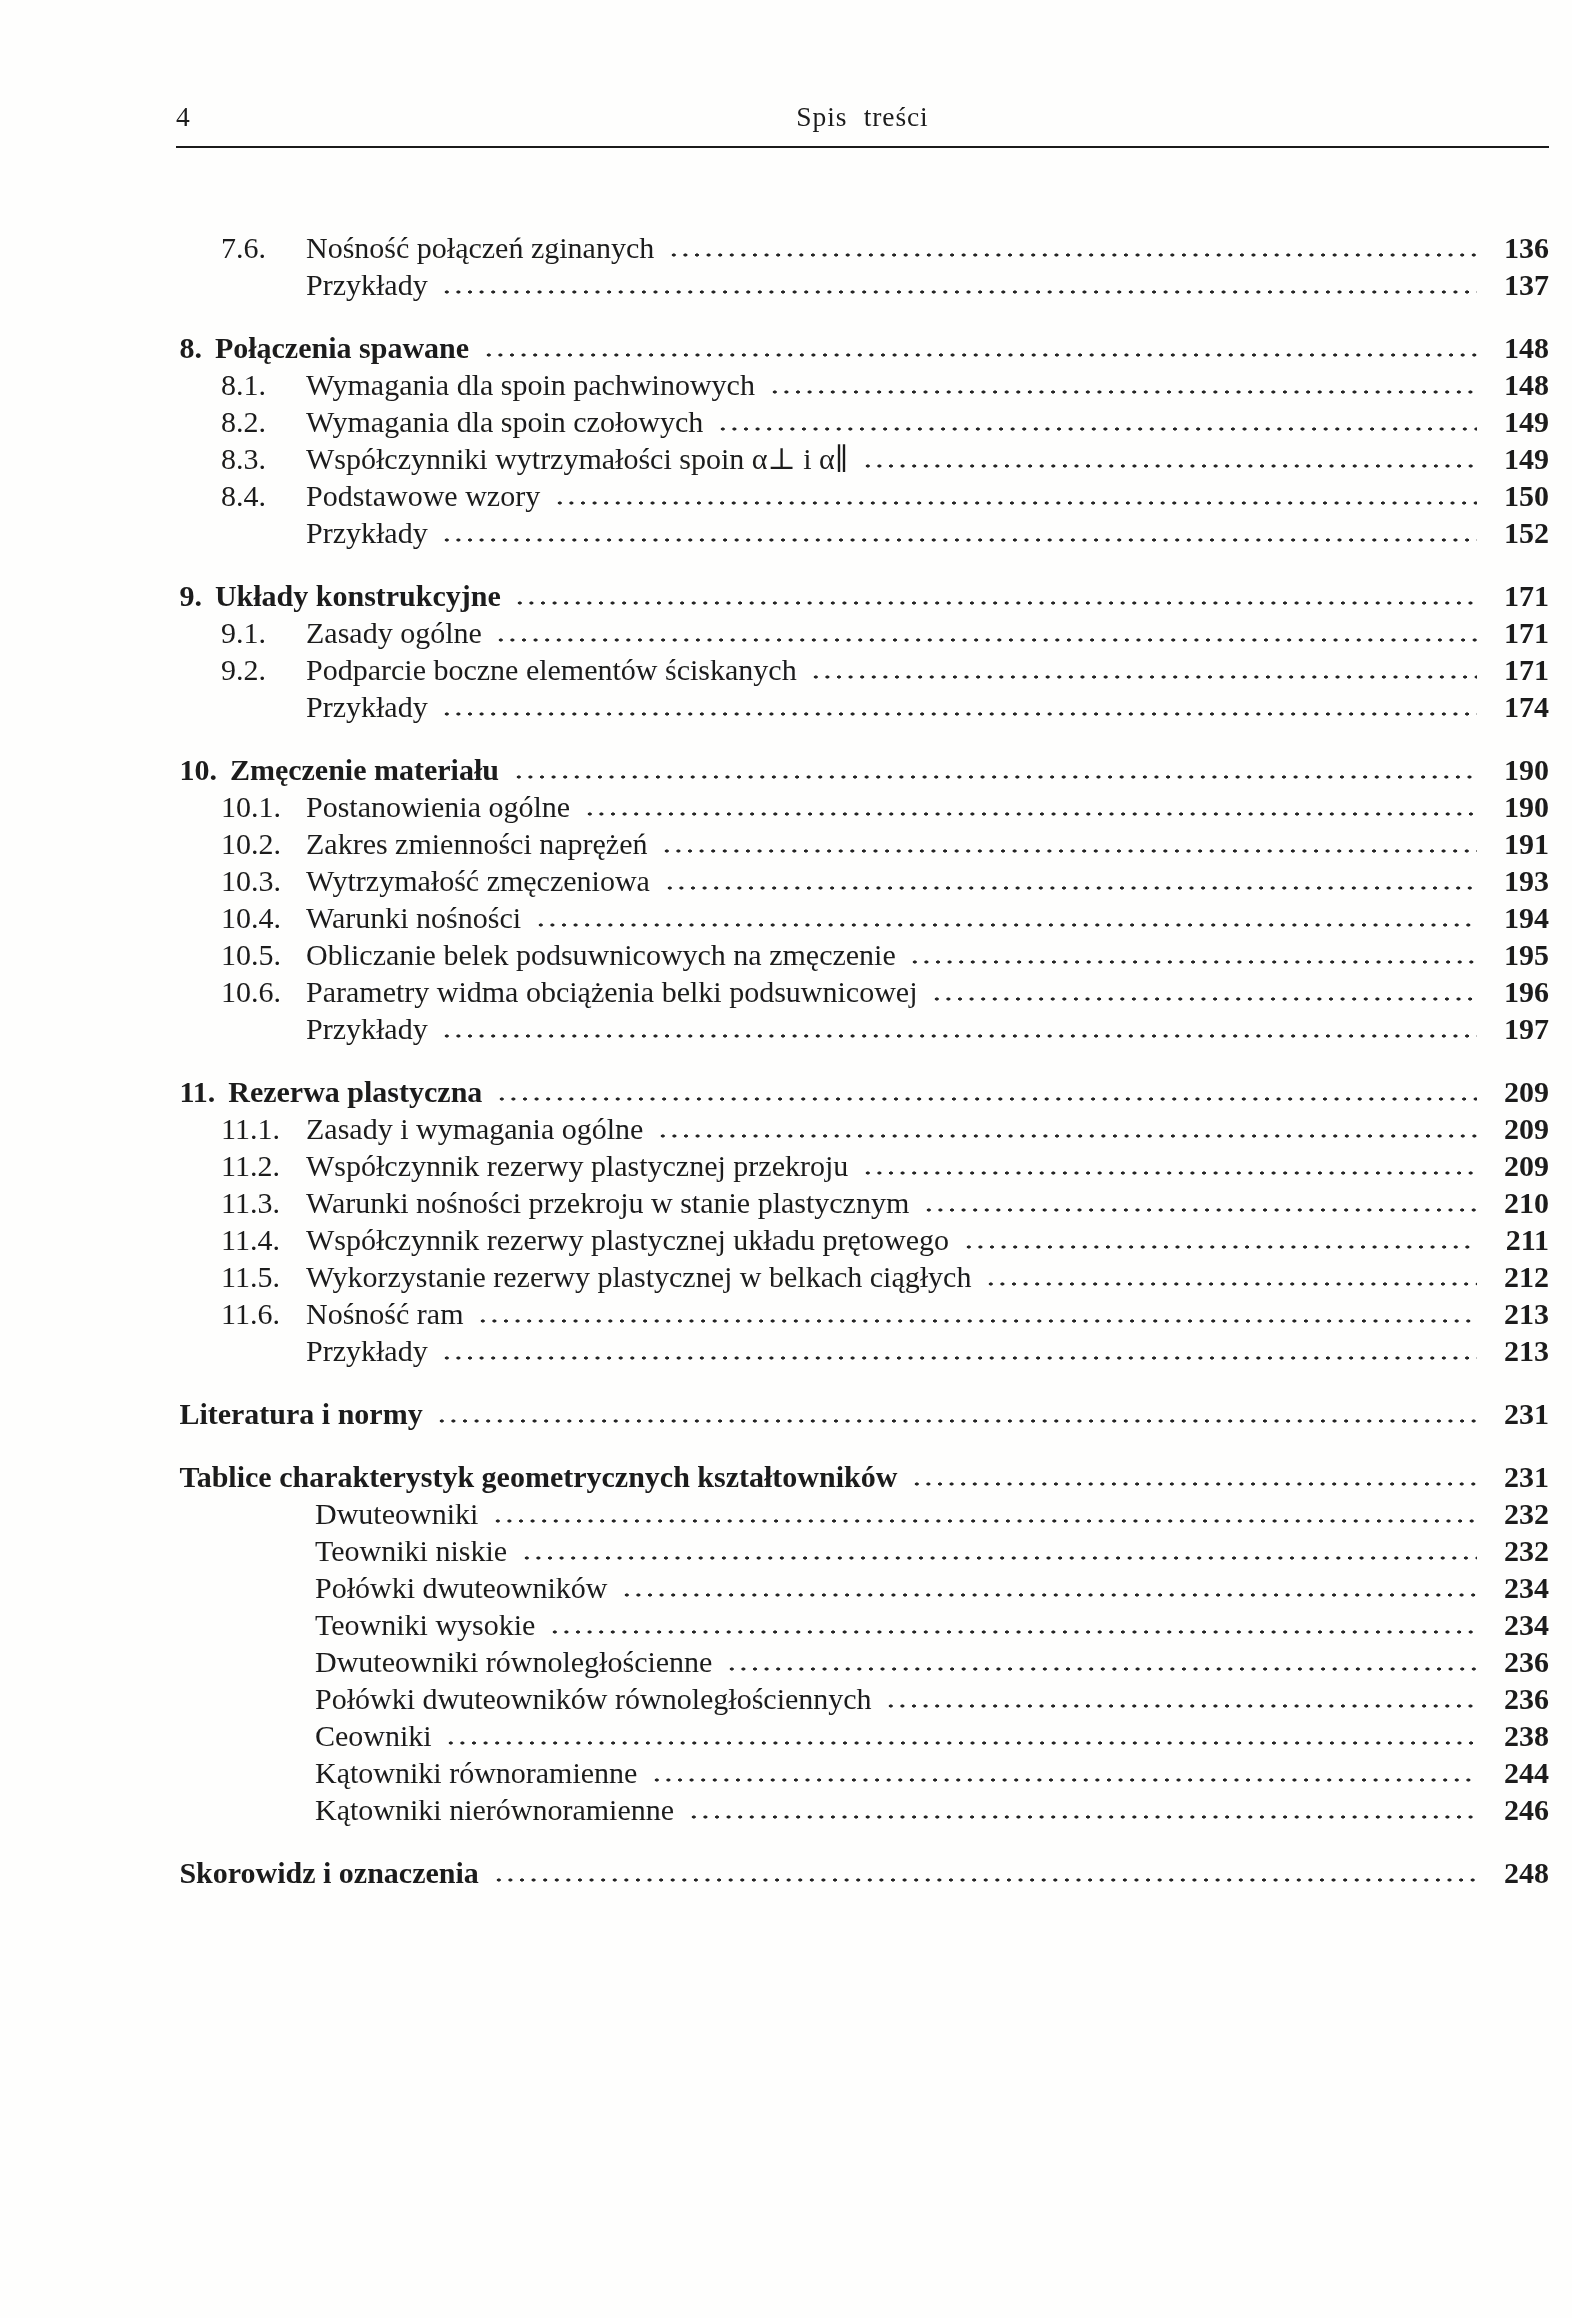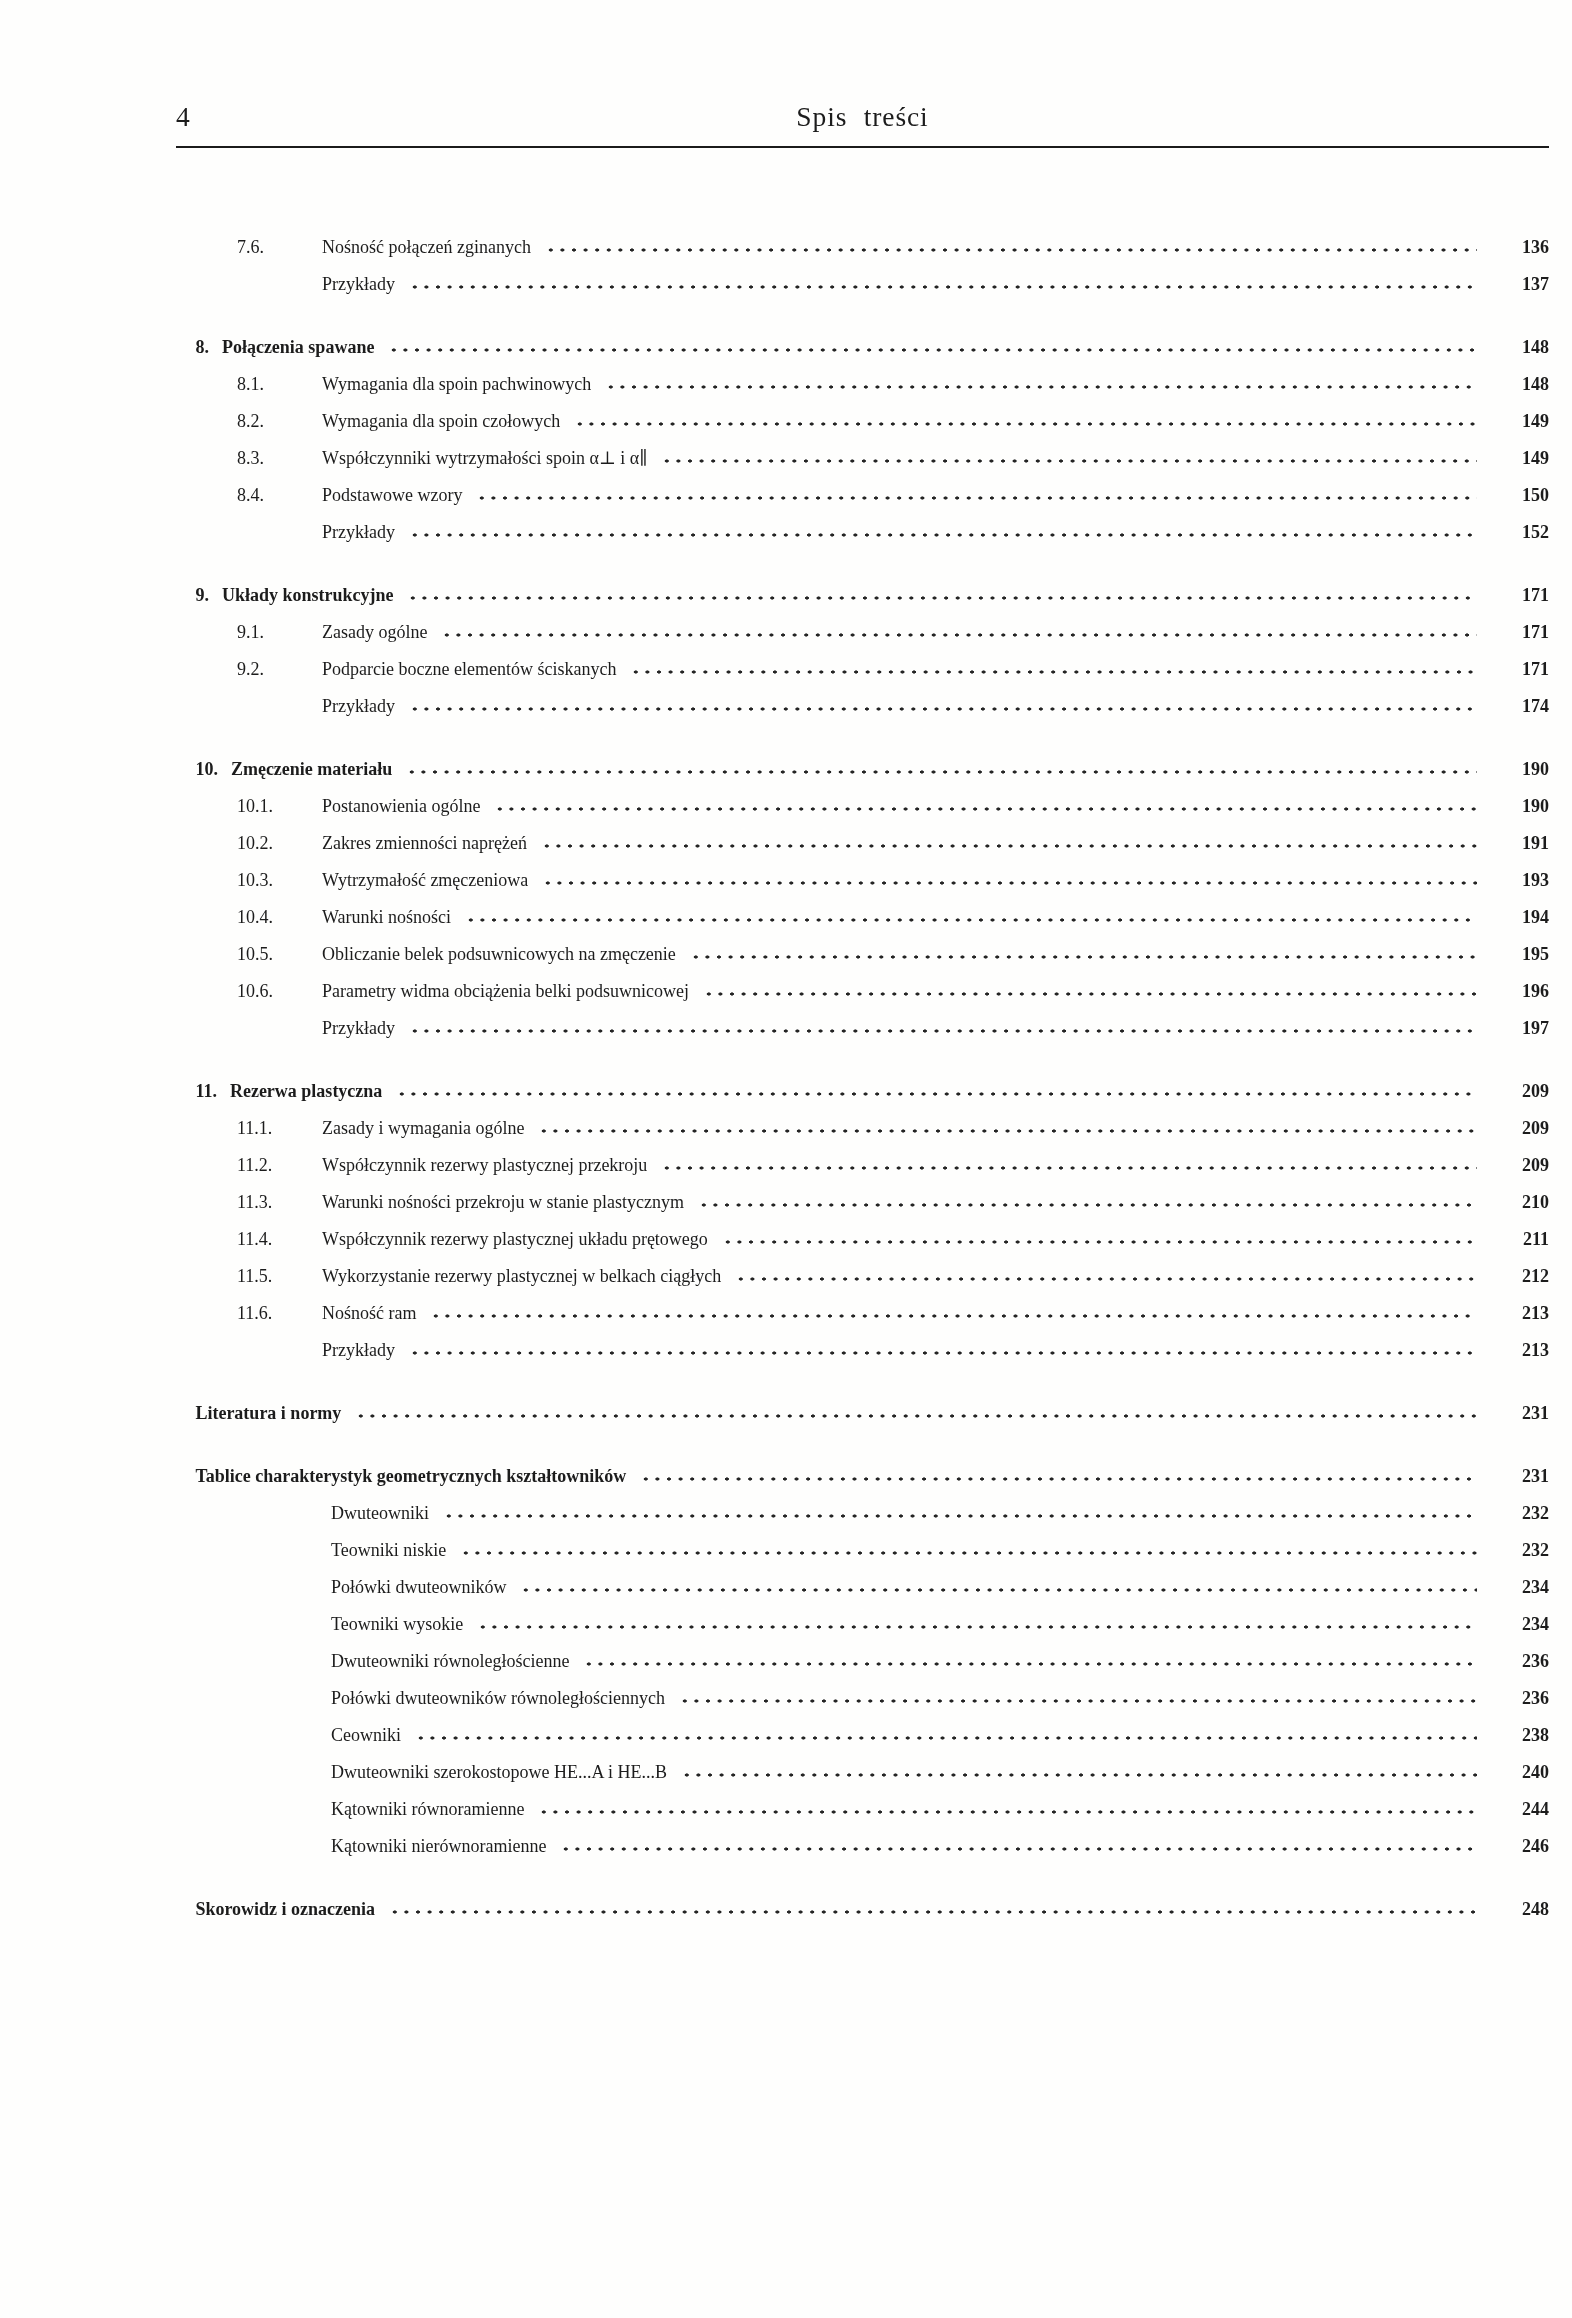--- a/index.html
+++ b/index.html
@@ -36,23 +36,22 @@
   }
   .header-spacer { width: 120px; }
   .header-rule {
     border: none;
     border-top: 2.6px solid #1b1b1b;
     margin: 13.7px 0 0 0;
   }
   
   .toc {
     margin-top: 84px;
-    font-size: 18px;
+    font-size: 30px;
     line-height: 31px;
-    margin-left: 16px;
   }
   .toc-row {
     display: flex;
     align-items: baseline;
     margin-top: 6px;
     padding-left: 3.4px;
   }
   .toc-row.chapter {
     font-weight: 700;
     margin-top: 32px;
@@ -298,25 +297,20 @@
         <span class="title">Połówki dwuteowników równoległościennych</span>
         <span class="leader"></span>
         <span class="pagenum">236</span>
       </div>
       <div class="toc-row table-item">
         <span class="title">Ceowniki</span>
         <span class="leader"></span>
         <span class="pagenum">238</span>
       </div>
       <div class="toc-row table-item">
-        <span class="title">Dwuteowniki szerokostopowe HE...A i HE...B</span>
-        <span class="leader"></span>
-        <span class="pagenum">240</span>
-      </div>
-      <div class="toc-row table-item">
         <span class="title">Kątowniki równoramienne</span>
         <span class="leader"></span>
         <span class="pagenum">244</span>
       </div>
       <div class="toc-row table-item">
         <span class="title">Kątowniki nierównoramienne</span>
         <span class="leader"></span>
         <span class="pagenum">246</span>
       </div>
       <div class="toc-row chapter">

